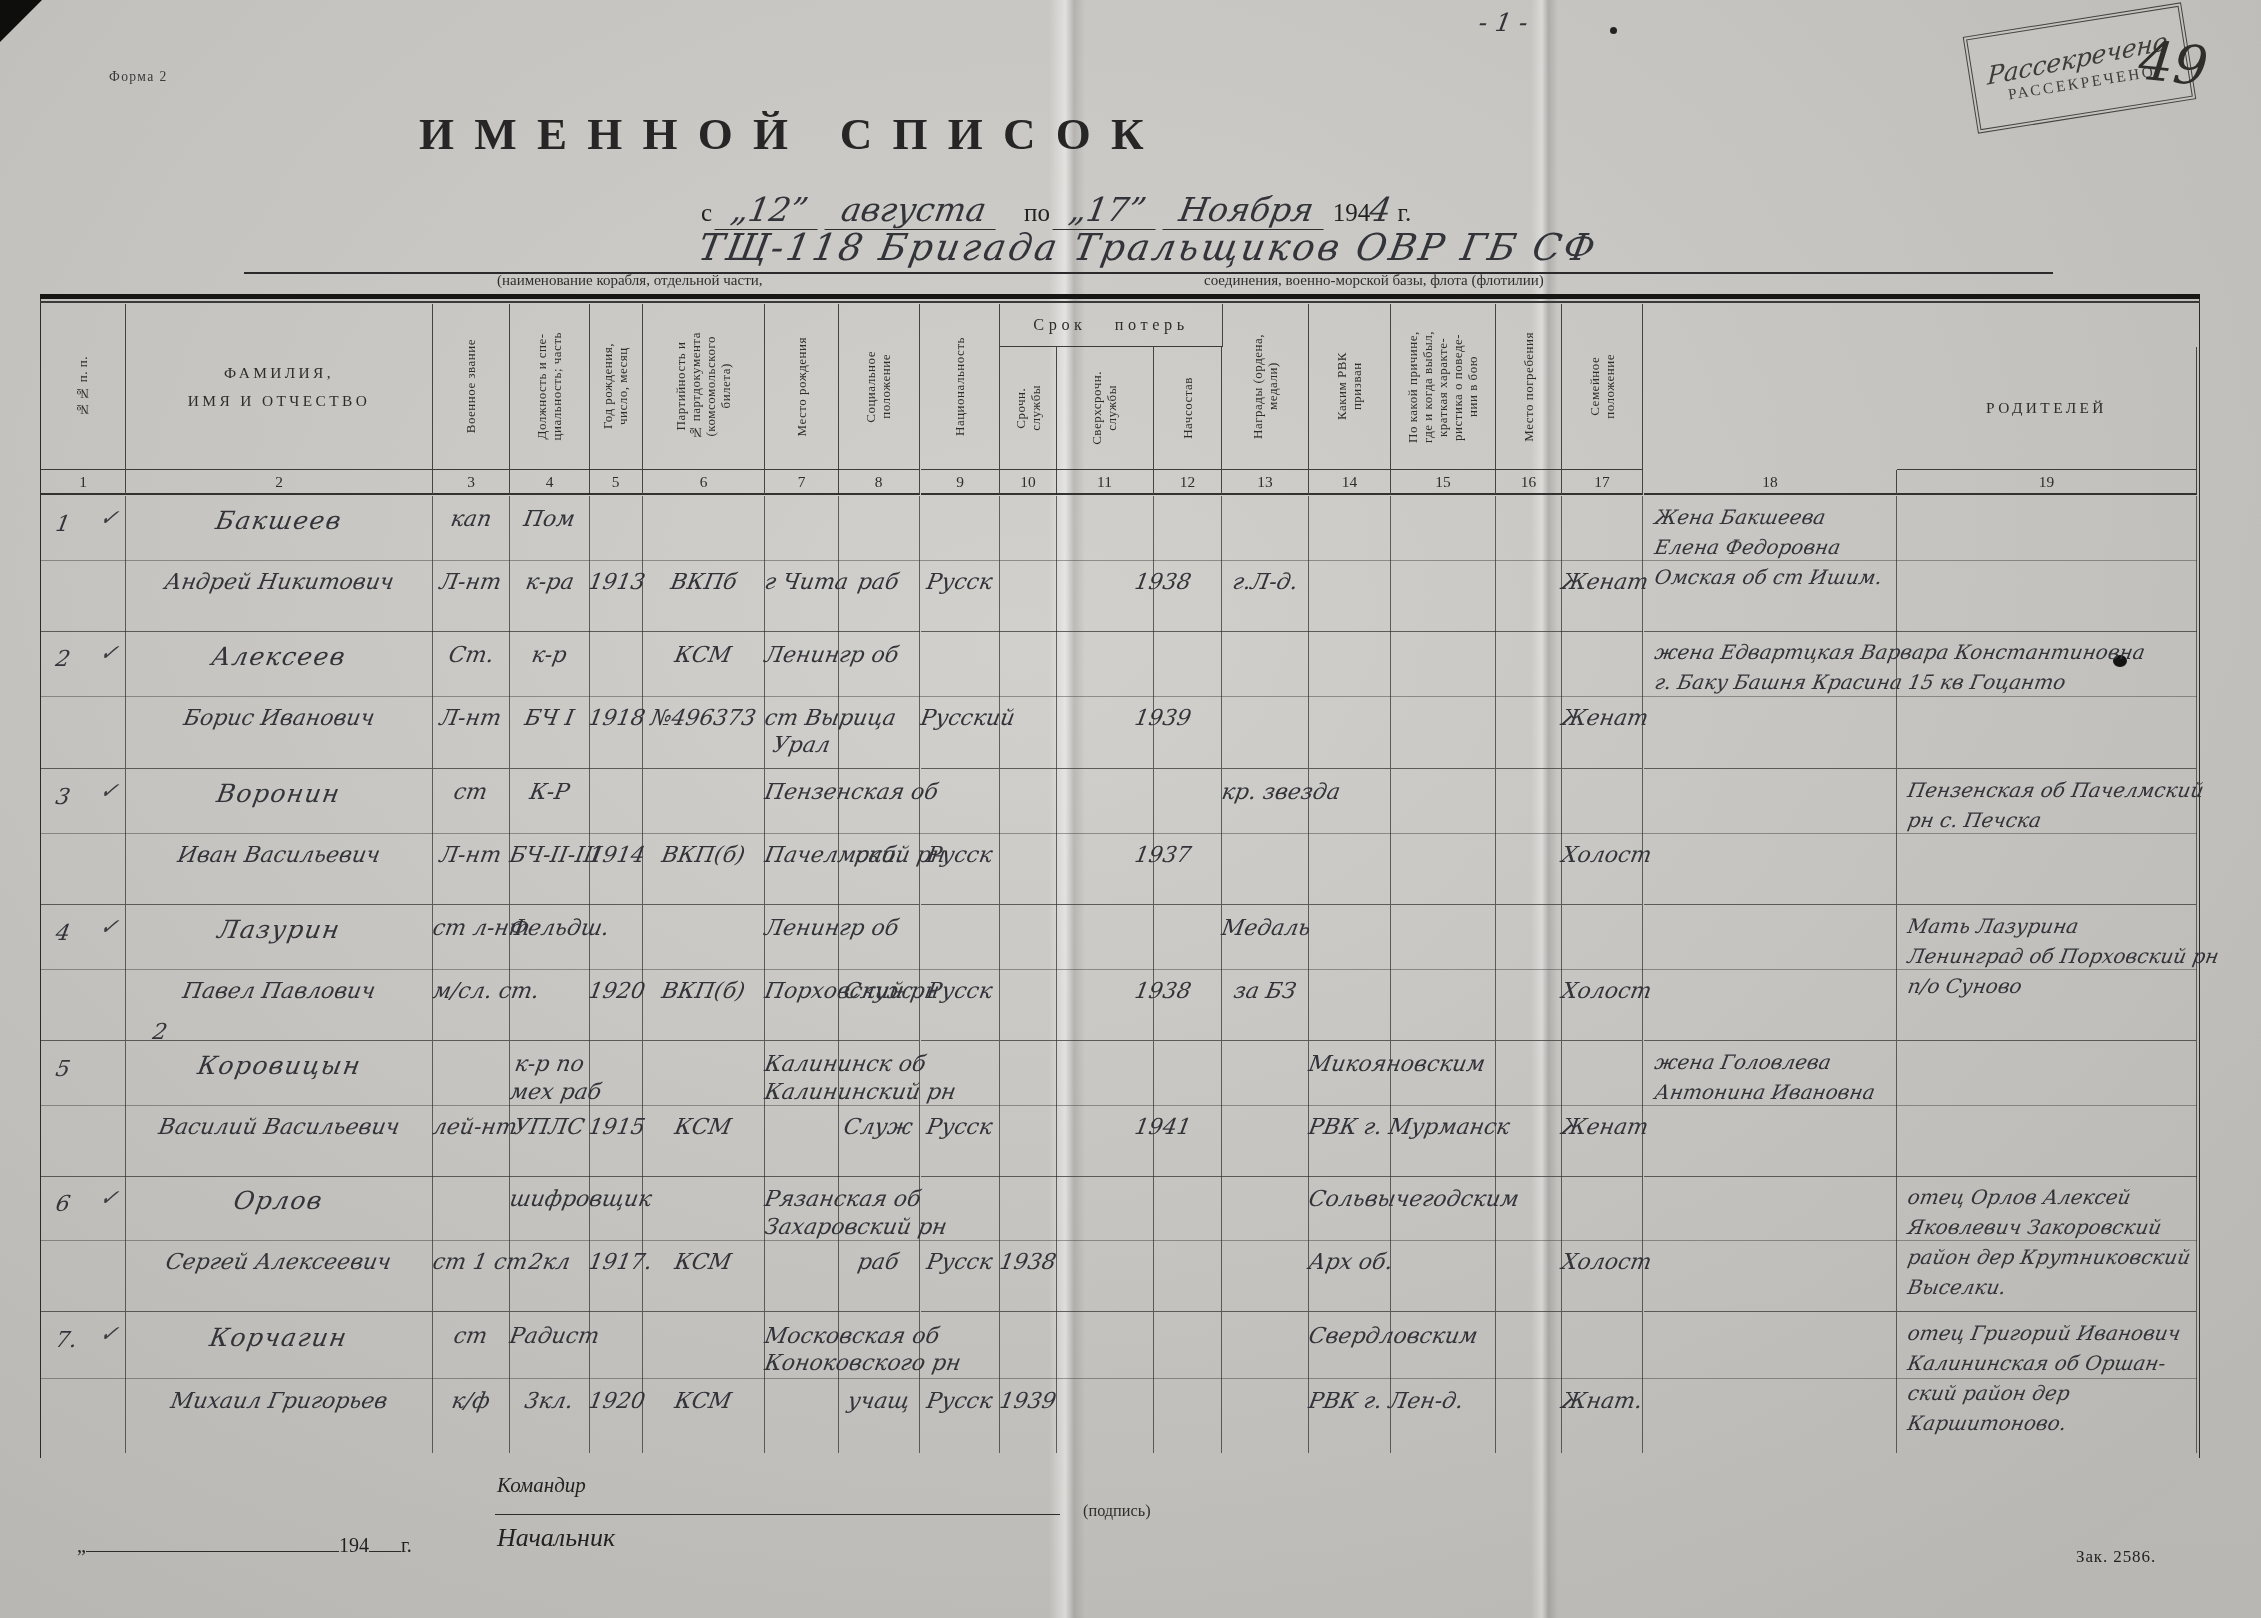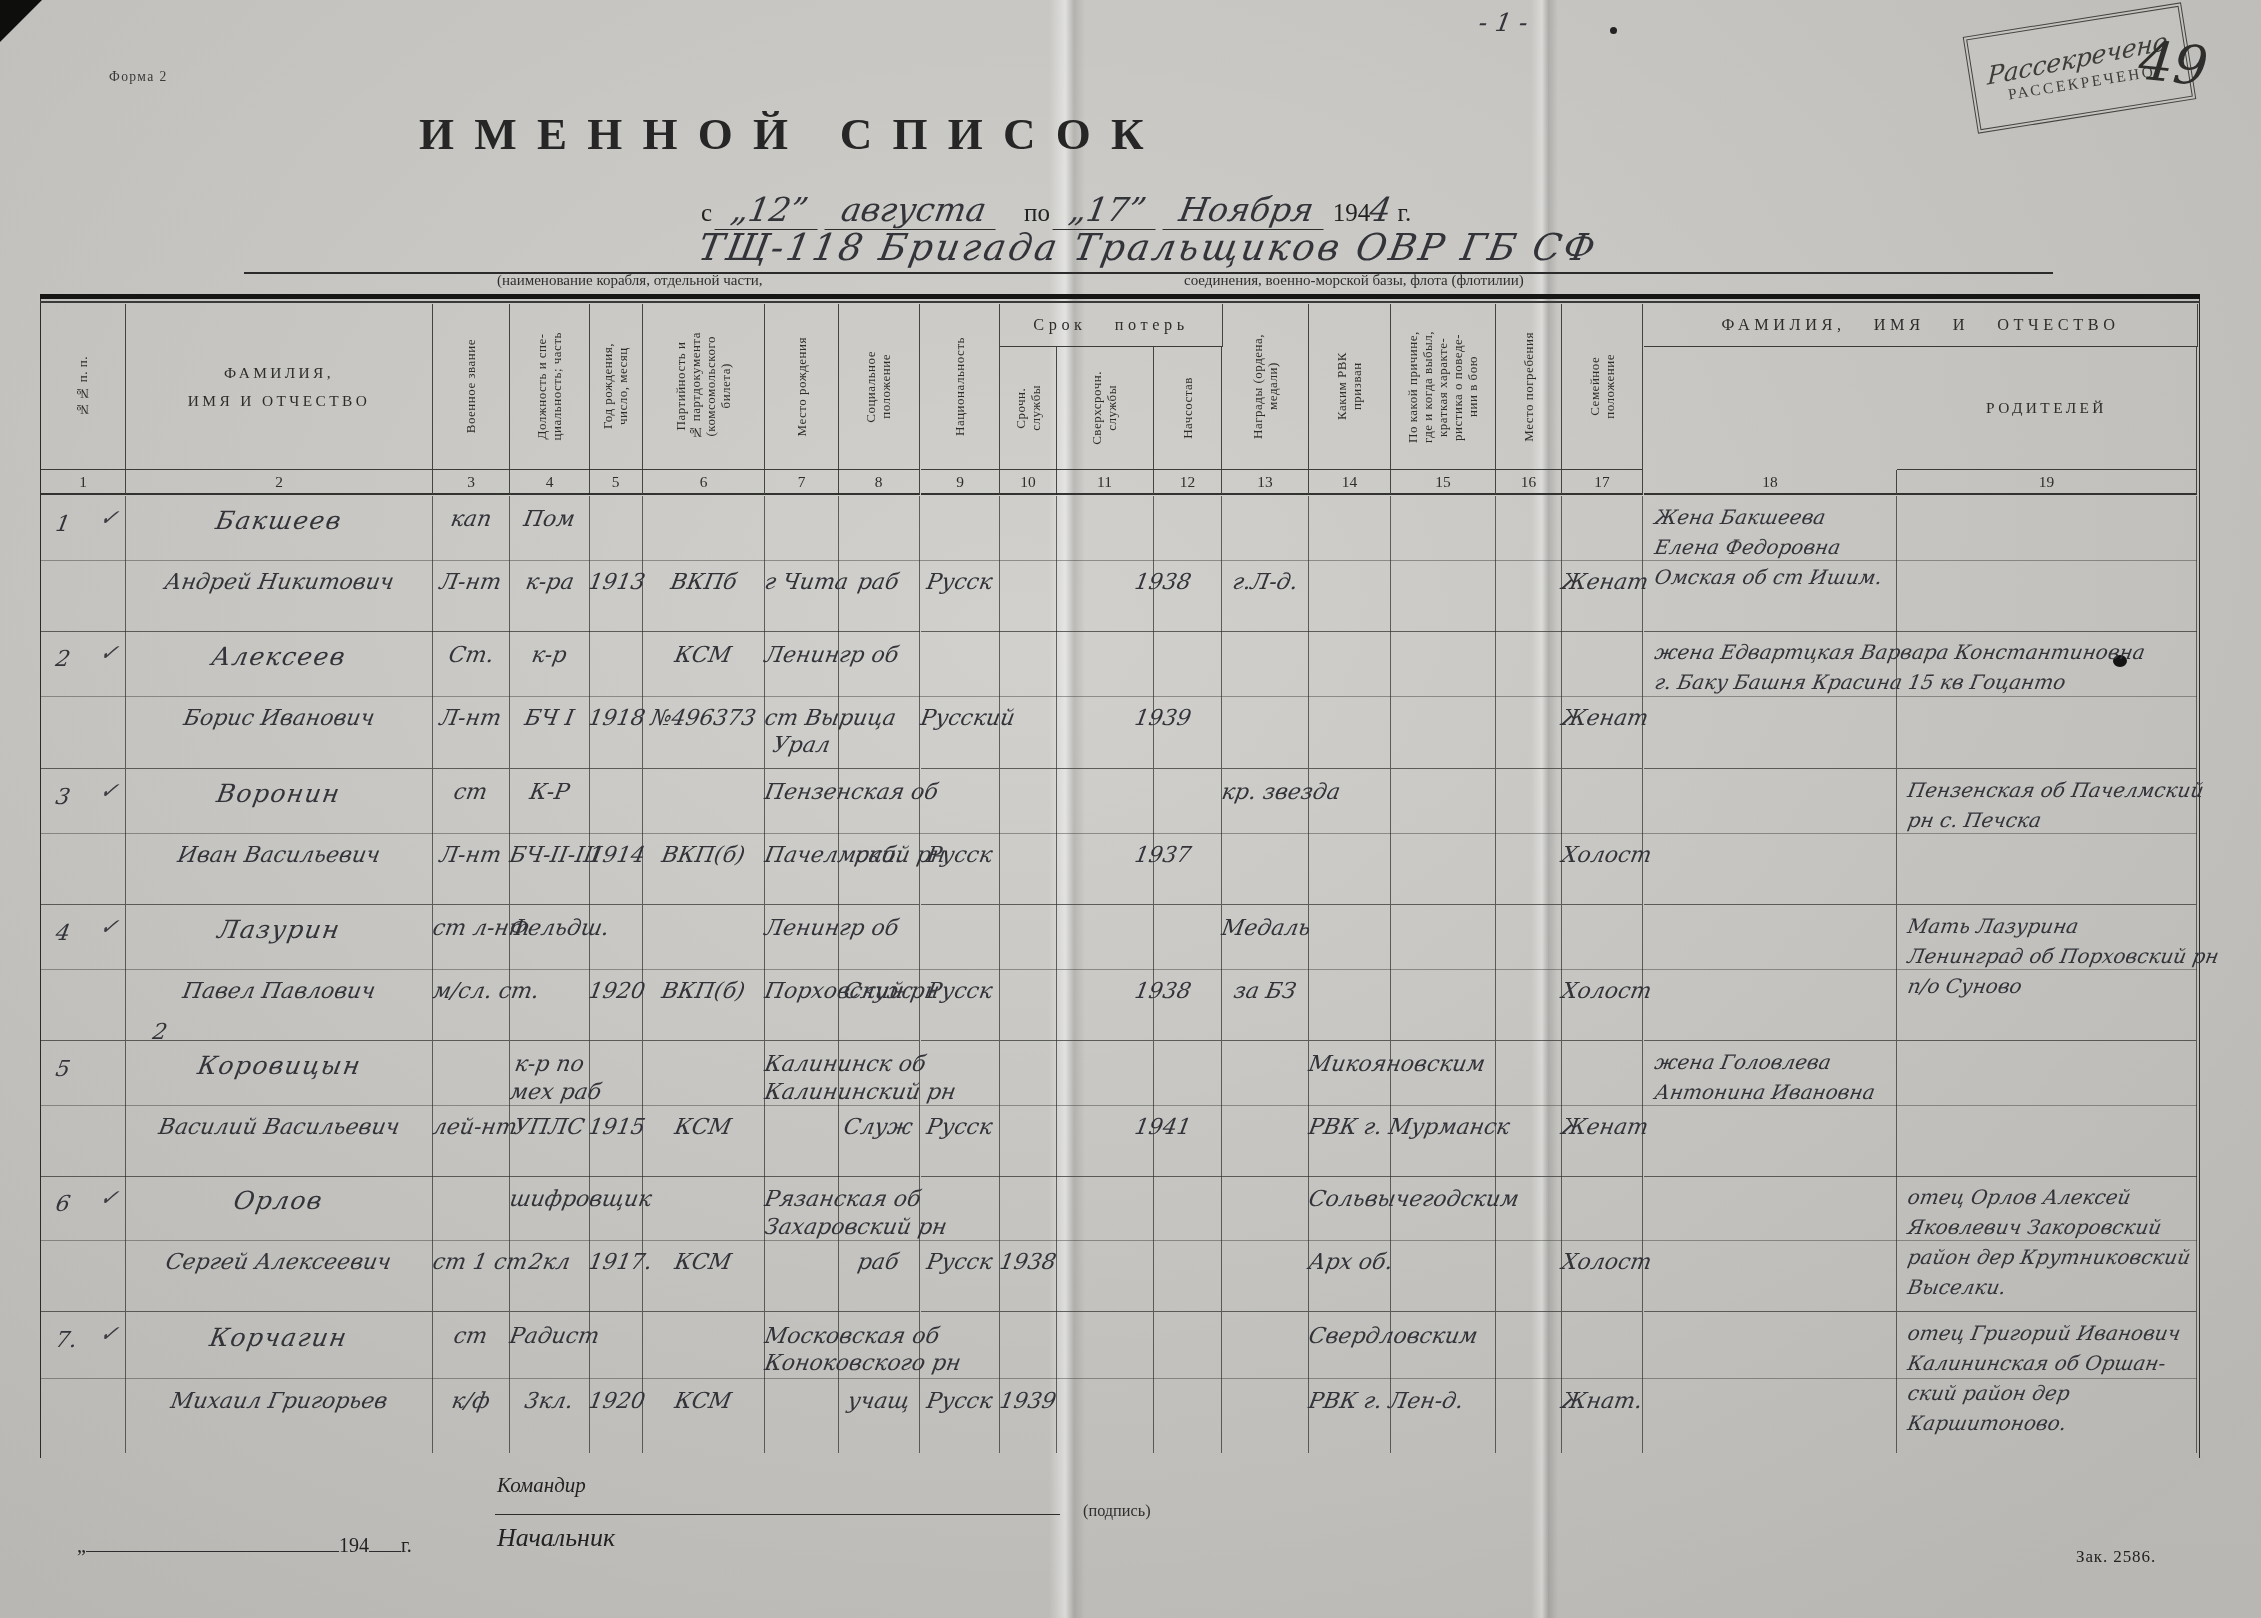--- a/index.html
+++ b/index.html
@@ -38,21 +38,21 @@
 
   .title{position:absolute;left:0;width:1583px;top:76px;text-align:center;font-size:45px;letter-spacing:0.45em;font-weight:bold;color:#262626;margin-top:32px;}
   .subtitle{position:absolute;left:0;width:1583px;top:149px;text-align:center;font-size:28px;letter-spacing:0.16em;color:#2a2a2a;word-spacing:0.5em;}
   .dateline{position:absolute;left:701px;top:190px;font-size:25px;white-space:nowrap;}
   .dateline .hand{font-size:33px;}
   .dateline .u{border-bottom:1.8px solid #2c2c2c;padding:0 13.6px;}
   .unitline{position:absolute;left:244px;top:226px;width:1809px;text-align:center;border-bottom:2.3px solid #2b2b2b;padding-bottom:2.7px;}
   .unitline .hand{font-size:37px;letter-spacing:2.7px;}
   .unit-captions{position:absolute;left:244px;top:272px;width:1809px;font-size:15px;color:#2e2e2e;}
   .unit-captions .capl{position:absolute;left:253px;}
-  .unit-captions .capr{position:absolute;left:940px;}
+  .unit-captions .capr{position:absolute;left:960px;}
 
   
   .table{position:absolute;left:40px;top:294px;width:2158px;height:1164px;border-left:1.4px solid #2b2b2b;border-right:1.4px solid #2b2b2b;}
   .table .topbar{position:absolute;left:-1.4px;top:0;width:calc(100% + 2.7px);height:5px;background:#161615;}
   .table .topbar2{position:absolute;left:-1.4px;top:7.2px;width:calc(100% + 2.7px);height:1.4px;background:#3a3a38;}
   .cell{position:absolute;box-sizing:border-box;border-right:0.9px solid rgba(35,35,33,.8);}
   .hcell{border-bottom:0.9px solid rgba(35,35,33,.85);display:flex;align-items:center;justify-content:center;text-align:center;}
   .hcell .vlab{writing-mode:vertical-rl;transform:rotate(180deg);font-size:13px;line-height:1.16;letter-spacing:0.5px;color:#2d2d2b;}
   .hcell .hlab{font-size:15.4px;letter-spacing:0.22em;line-height:1.8;color:#2d2d2b;}
   .gcell{border-bottom:0.9px solid rgba(35,35,33,.85);display:flex;align-items:center;justify-content:center;font-size:16.3px;letter-spacing:0.28em;word-spacing:1.2em;color:#2d2d2b;}
@@ -124,21 +124,20 @@
   </div>
   <div class="unit-captions printed">
     <span class="capl">(наименование корабля, отдельной части,</span>
     <span class="capr">соединения, военно-морской базы, флота (флотилии)</span>
   </div>
 
   <div class="table" id="loss-table">
     <div class="topbar"></div>
     <div class="topbar2"></div>
   <div class="cell gcell printed" style="left: 959px; top: 10px; width: 223px; height: 43px;">Срок потерь</div>
-      <div class="cell gcell printed" style="left: 1603px; top: 10px; width: 554px; height: 43px;">ФАМИЛИЯ, ИМЯ И ОТЧЕСТВО</div>
       <div class="cell hcell" style="left: 0px; top: 10px; width: 85px; height: 166px;">
         <span class="vlab printed">№№ п. п.</span>
       </div>
       <div class="cell ncell printed" style="left: 0px; top: 176px; width: 85px; height: 25px;">1</div>
       <div class="cell hcell" style="left: 85px; top: 10px; width: 307px; height: 166px;">
         <span class="hlab printed">ФАМИЛИЯ,<br>ИМЯ И ОТЧЕСТВО</span>
       </div>
       <div class="cell ncell printed" style="left: 85px; top: 176px; width: 307px; height: 25px;">2</div>
       <div class="cell hcell" style="left: 392px; top: 10px; width: 77px; height: 166px;">
         <span class="vlab printed">Военное звание</span>

